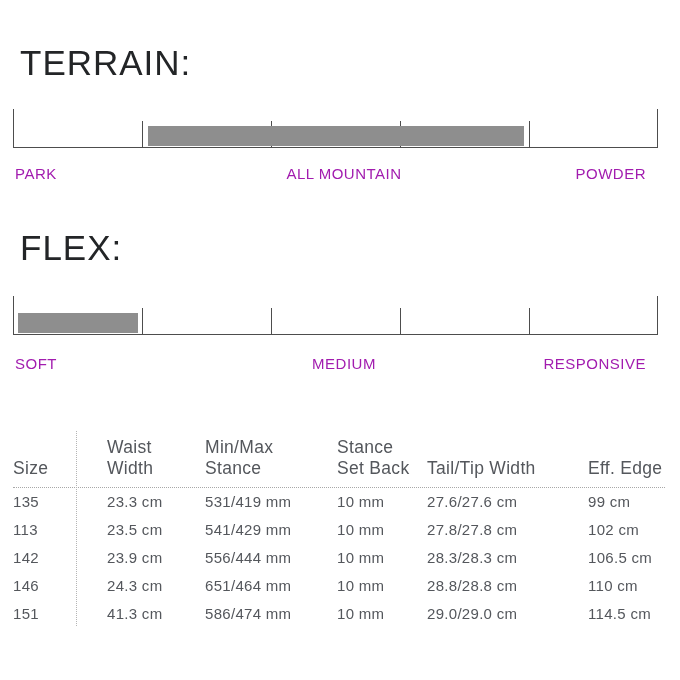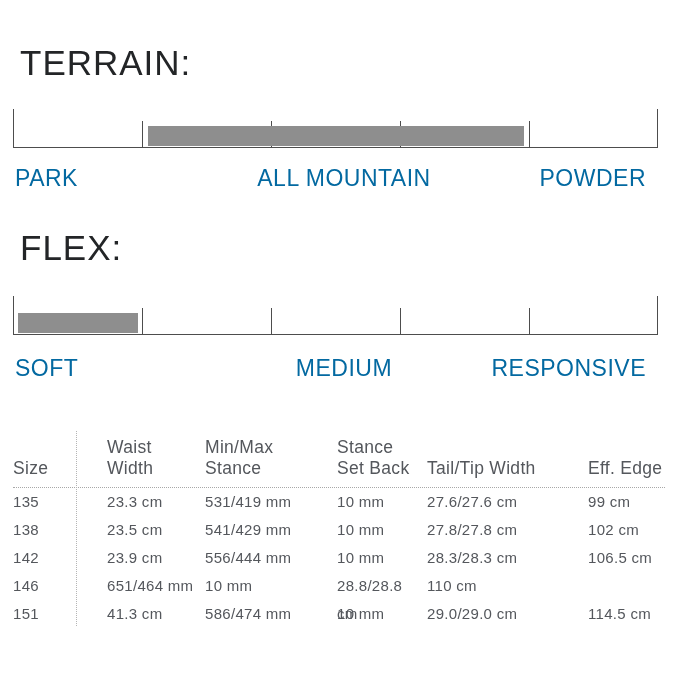--- a/index.html
+++ b/index.html
@@ -25,21 +25,21 @@
   #flex-scale{top:296px;}
   .tick{
     position:absolute;bottom:0;width:1px;height:26px;background:#4d4d4d;
   }
   .tick.end{height:38px;}
   .bar{
     position:absolute;bottom:1px;height:20px;background:#8e8e8e;
   }
   .scale-labels{
     position:absolute;left:13px;width:645px;height:22px;
-    font-size:23px;letter-spacing:0.5px;color:#0369a1;
+    font-size:15px;letter-spacing:0.5px;color:#a21caf;
   }
   #terrain-labels{top:165px;}
   #flex-labels{top:355px;}
   .scale-labels .lbl-left{position:absolute;left:2px;}
   .scale-labels .lbl-center{position:absolute;left:17px;right:0;text-align:center;}
   .scale-labels .lbl-right{position:absolute;right:12px;}
 
   .spec-table{
     position:absolute;left:13px;top:431px;width:652px;
     color:#54575c;
@@ -123,37 +123,38 @@
 
   <div class="tgrid trow">
     <div class="cell">135</div>
     <div class="cell">23.3 cm</div>
     <div class="cell">531/419 mm</div>
     <div class="cell">10 mm</div>
     <div class="cell">27.6/27.6 cm</div>
     <div class="cell">99 cm</div>
   </div>
   <div class="tgrid trow">
-    <div class="cell">138</div>
+    <div class="cell">113</div>
     <div class="cell">23.5 cm</div>
     <div class="cell">541/429 mm</div>
     <div class="cell">10 mm</div>
     <div class="cell">27.8/27.8 cm</div>
     <div class="cell">102 cm</div>
   </div>
   <div class="tgrid trow">
     <div class="cell">142</div>
     <div class="cell">23.9 cm</div>
     <div class="cell">556/444 mm</div>
     <div class="cell">10 mm</div>
     <div class="cell">28.3/28.3 cm</div>
     <div class="cell">106.5 cm</div>
   </div>
   <div class="tgrid trow">
     <div class="cell">146</div>
+    <div class="cell">24.3 cm</div>
     <div class="cell">651/464 mm</div>
     <div class="cell">10 mm</div>
     <div class="cell">28.8/28.8 cm</div>
     <div class="cell">110 cm</div>
   </div>
   <div class="tgrid trow">
     <div class="cell">151</div>
     <div class="cell">41.3 cm</div>
     <div class="cell">586/474 mm</div>
     <div class="cell">10 mm</div>

